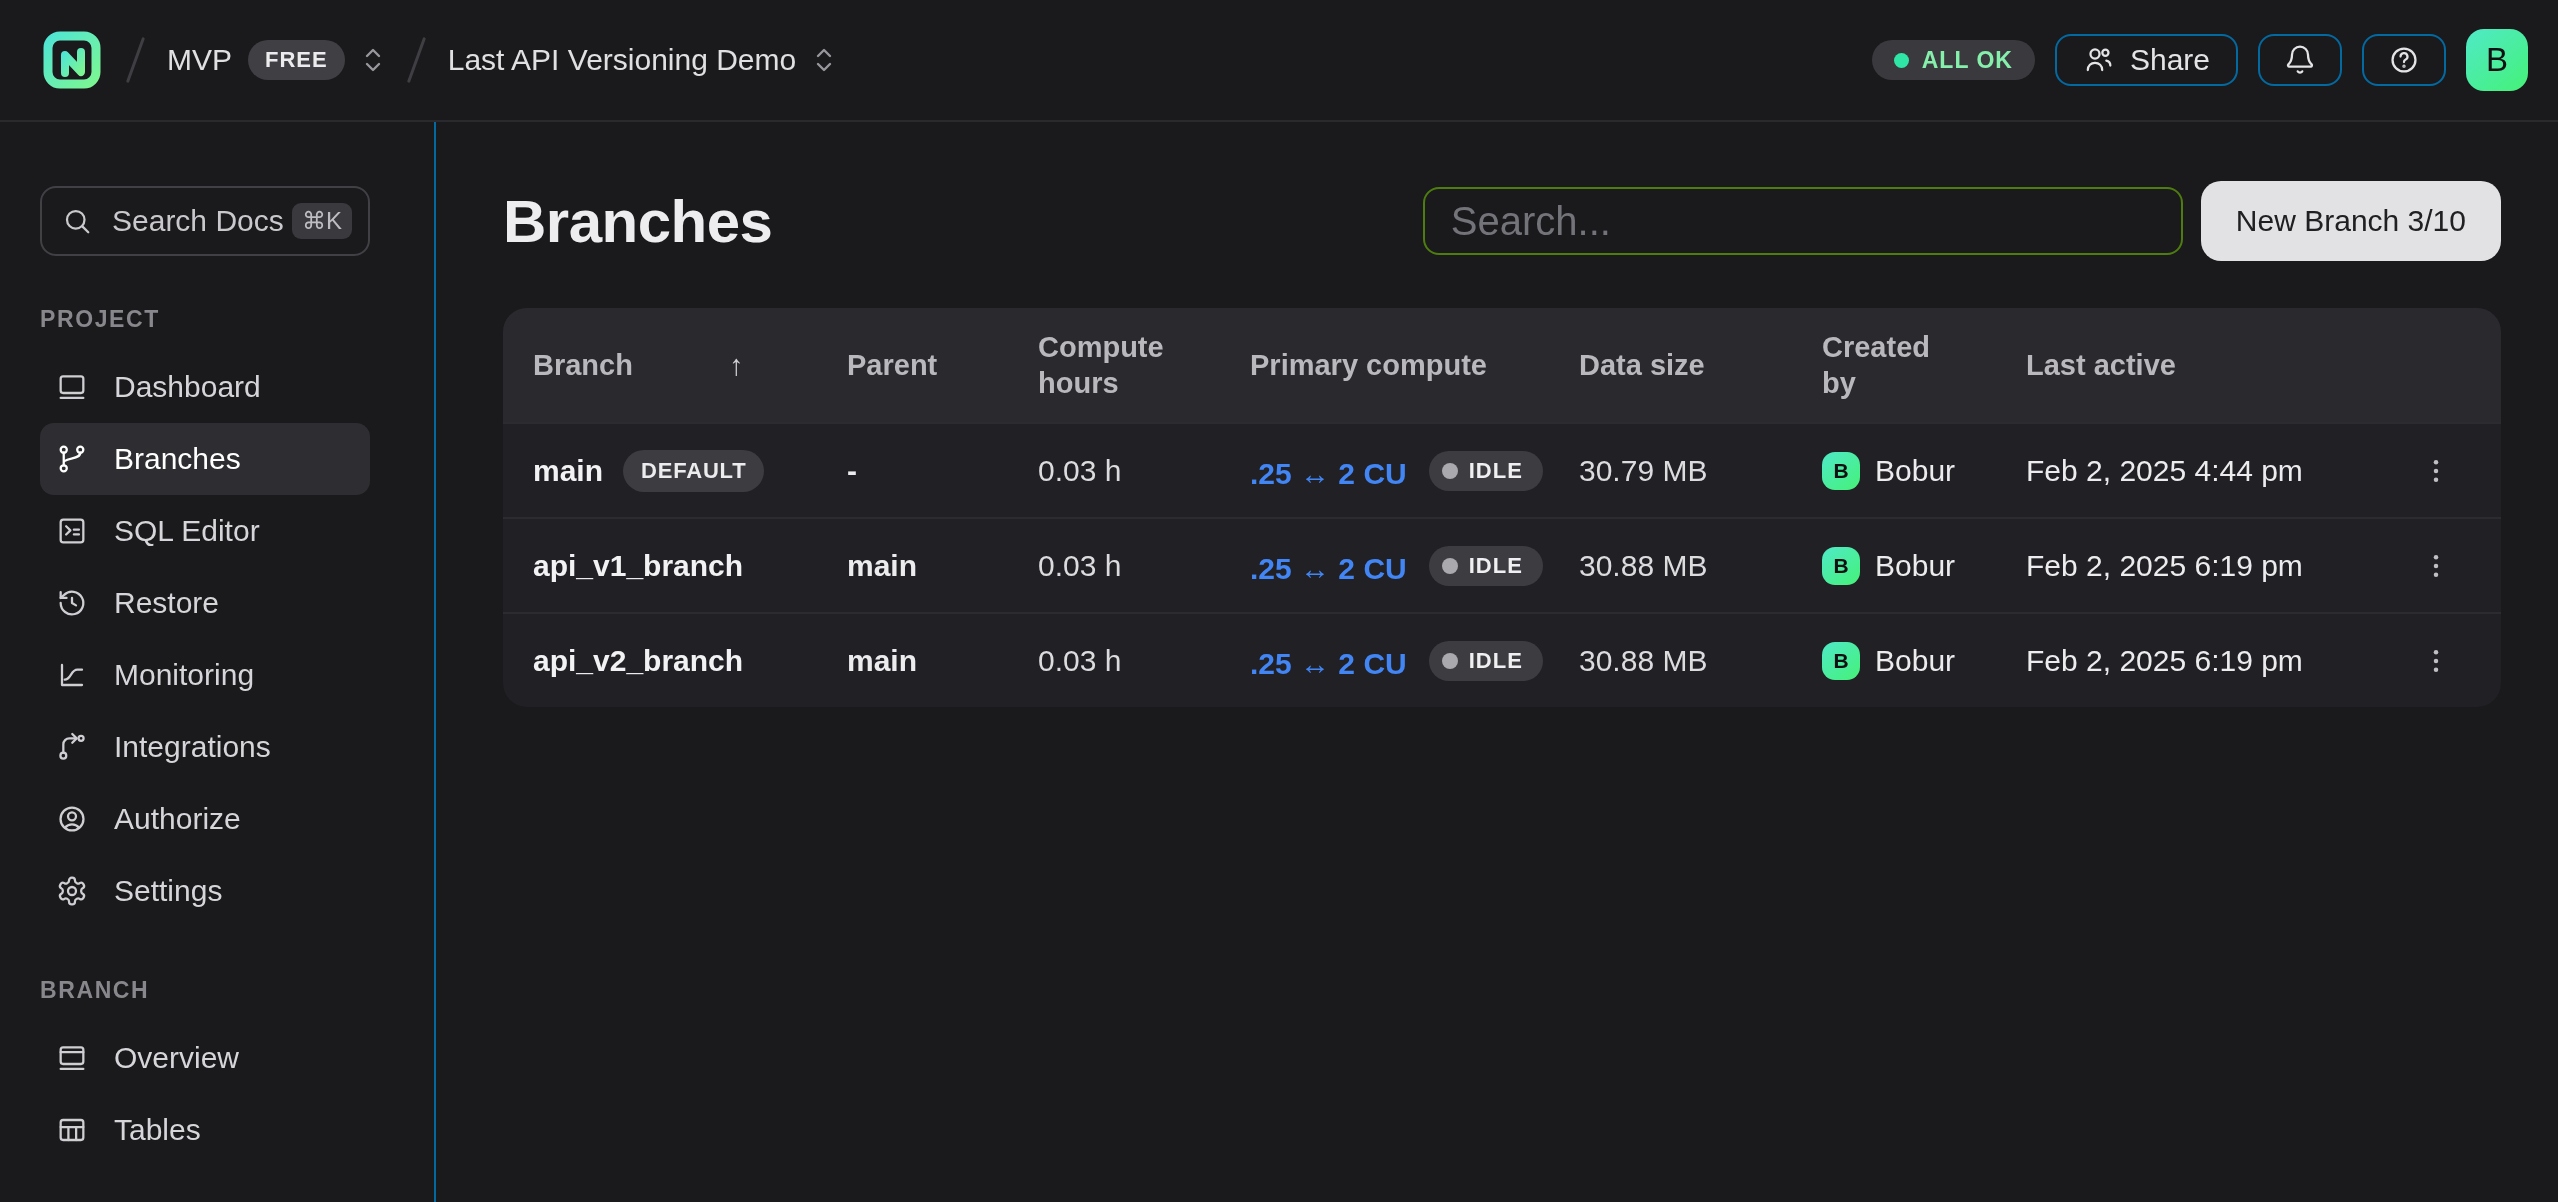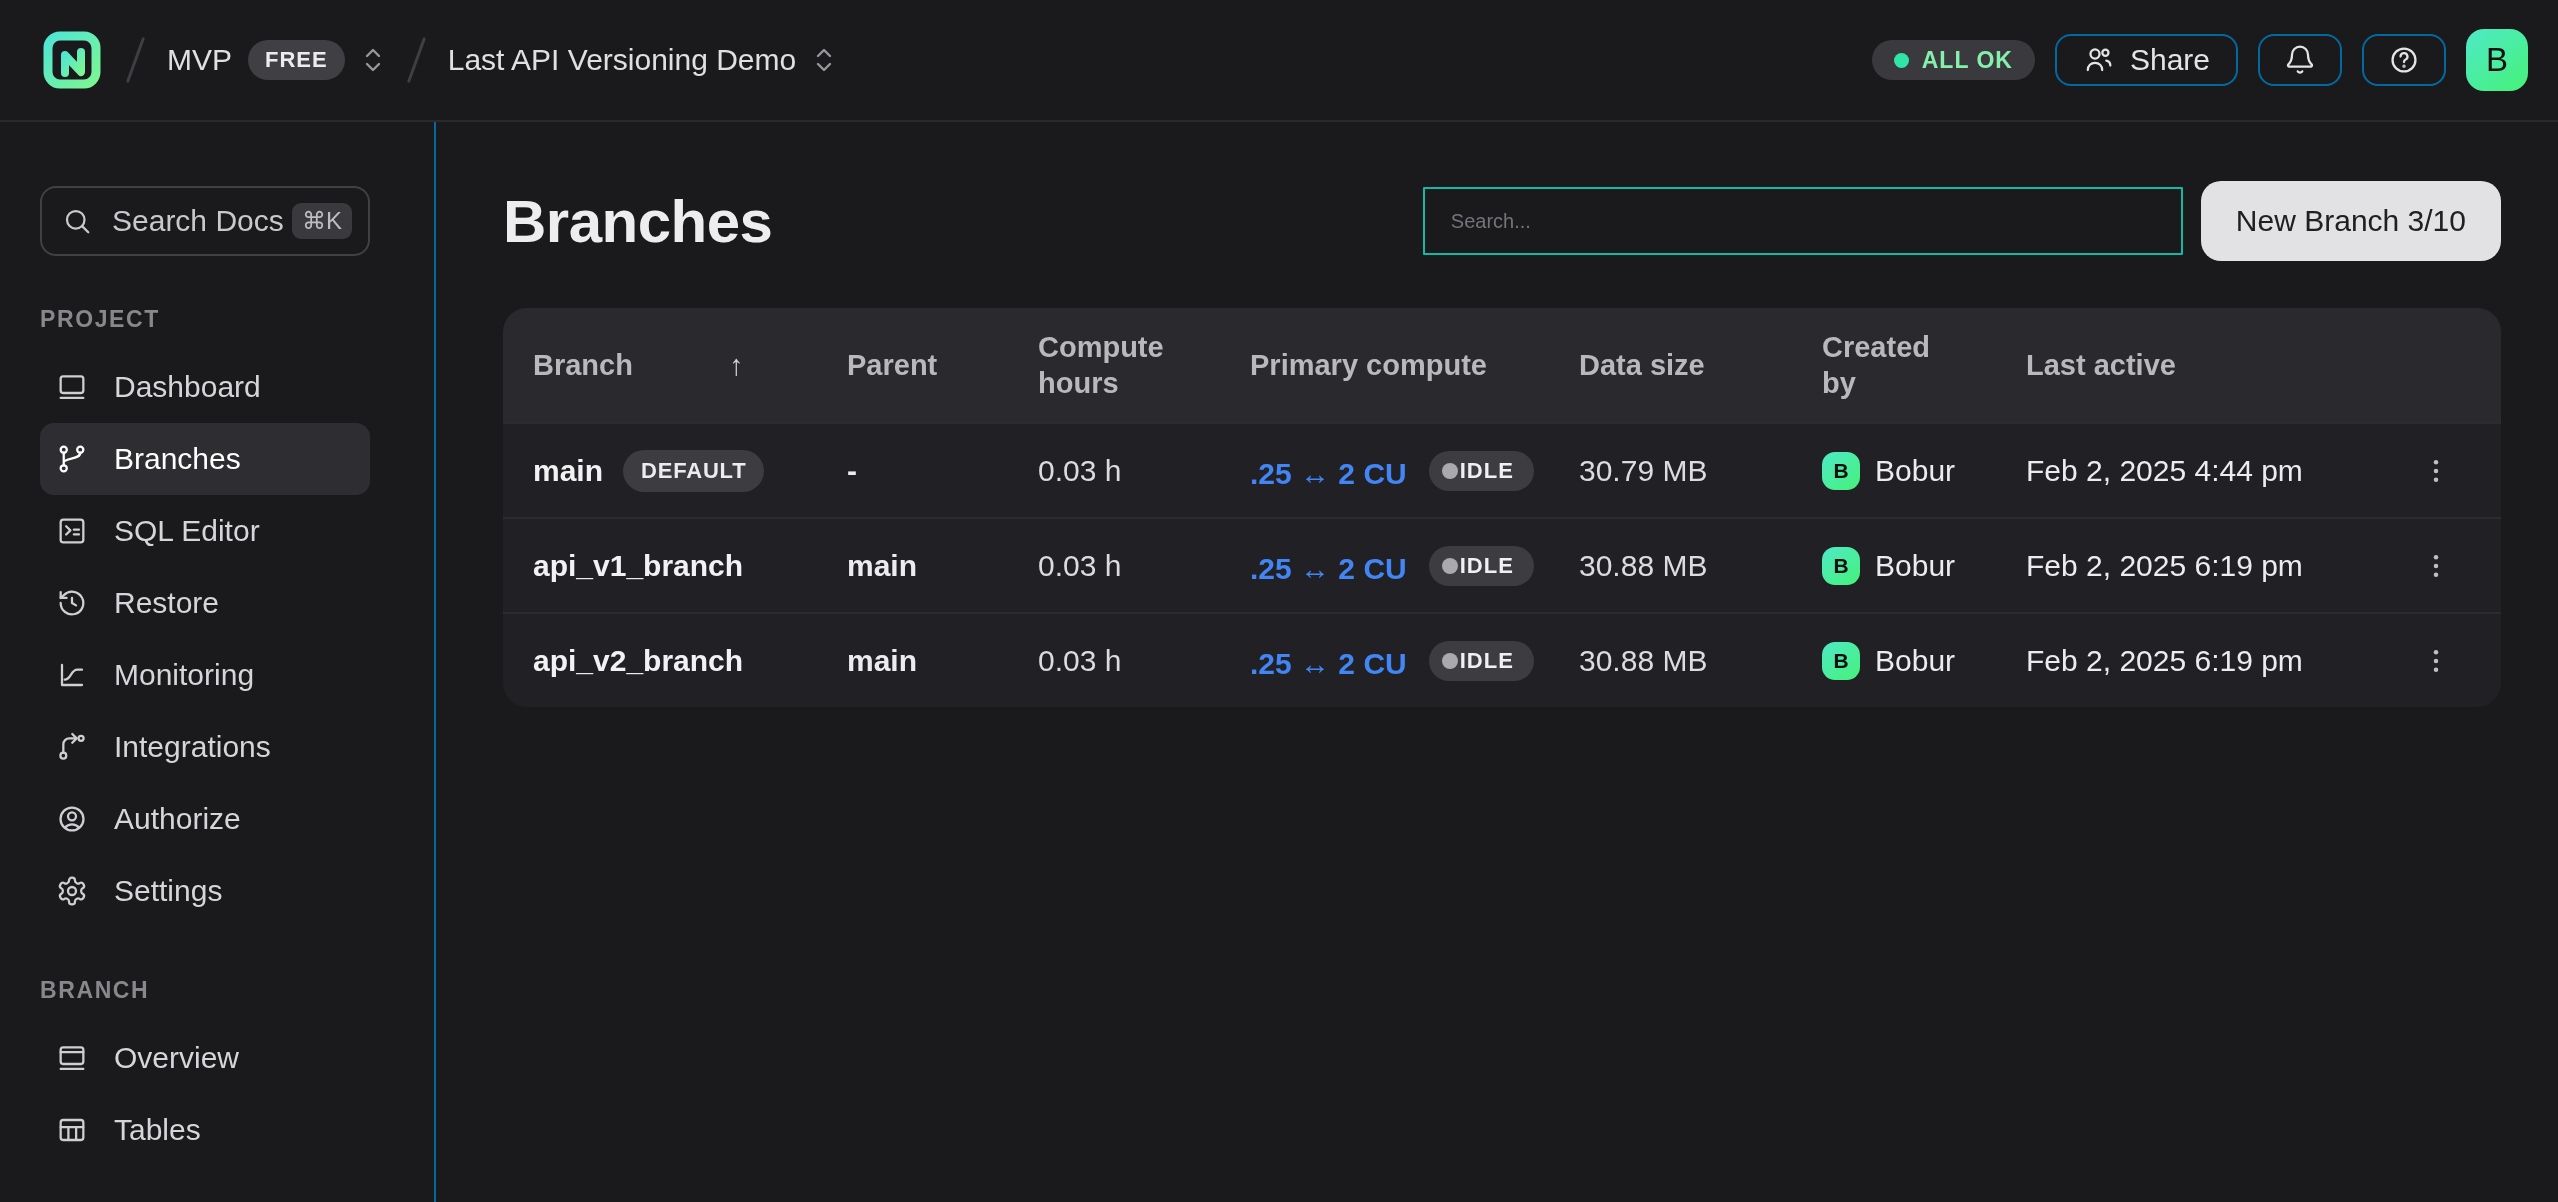--- a/index.html
+++ b/index.html
@@ -90,22 +90,22 @@
   .nav-item .nav-icon { color:#cfcfd3; flex:0 0 auto; }
   .nav-item.active { background:#2e2e32; color:#ffffff; }
   .nav-item.active .nav-icon { color:#ffffff; }
 
   
   .content { flex:1; padding:64px 57px 0 67px; }
   .title-row { display:flex; align-items:center; height:70px; }
   .page-title { font-size:60px; font-weight:700; color:#ededf0; letter-spacing:-0.5px; }
   .branch-search {
     margin-left:auto; width:760px; height:68px;
-    background:transparent; border:2px solid #14b8a6; border-radius:1px;
-    color:#e4e4e7; font-size:20px; padding:0 26px;
+    background:transparent; border:2px solid #4d7c0f; border-radius:16px;
+    color:#e4e4e7; font-size:40px; padding:0 26px;
     font-family:"Liberation Sans","DejaVu Sans",sans-serif; outline:none;
   }
   .branch-search::placeholder { color:#73737a; }
   .new-branch-btn {
     margin-left:18px; height:80px; padding:0 35px;
     background:#e2e2e4; color:#202023;
     border:none; border-radius:20px; font-size:30px; font-weight:500;
     font-family:"Liberation Sans","DejaVu Sans",sans-serif; cursor:pointer;
     white-space:nowrap;
   }
@@ -127,21 +127,21 @@
   .default-badge {
     background:#3c3c41; color:#ececee;
     font-size:22px; font-weight:700; letter-spacing:0.8px;
     border-radius:999px; padding:10px 18px; line-height:1;
   }
   .cell-parent { font-weight:700; color:#ececef; }
   .cell-dim { color:#dcdcdf; }
   .cell-compute { display:flex; align-items:flex-end; gap:22px; }
   .compute-range { color:#4285f4; font-weight:700; white-space:nowrap; }
   .idle-badge {
-    display:flex; align-items:center; gap:2px;
+    display:flex; align-items:center; gap:11px;
     background:#3c3c41; color:#f0f0f2;
     font-size:22px; font-weight:700; letter-spacing:1px;
     border-radius:999px; padding:9px 20px 9px 13px; line-height:1;
   }
   .dot-gray { width:16px; height:16px; background:#a9a9ae; }
   .cell-user { display:flex; align-items:center; gap:15px; color:#ececef; }
   .avatar-sm {
     width:38px; height:38px; border-radius:13px;
     background:linear-gradient(140deg,#4fe9c8 0%,#45f277 100%);
     display:flex; align-items:center; justify-content:center;

